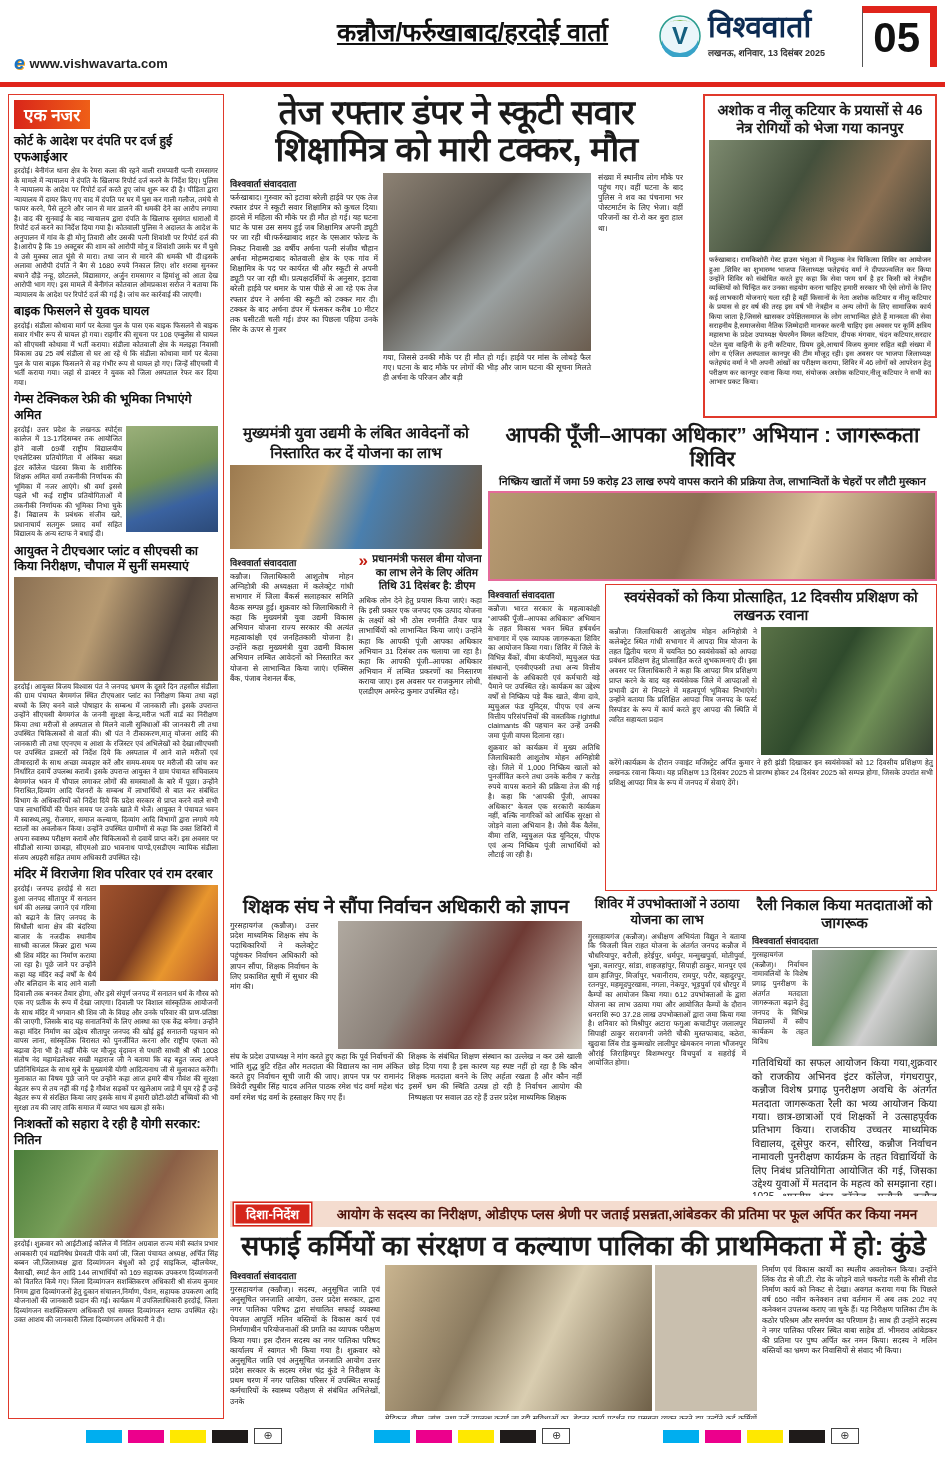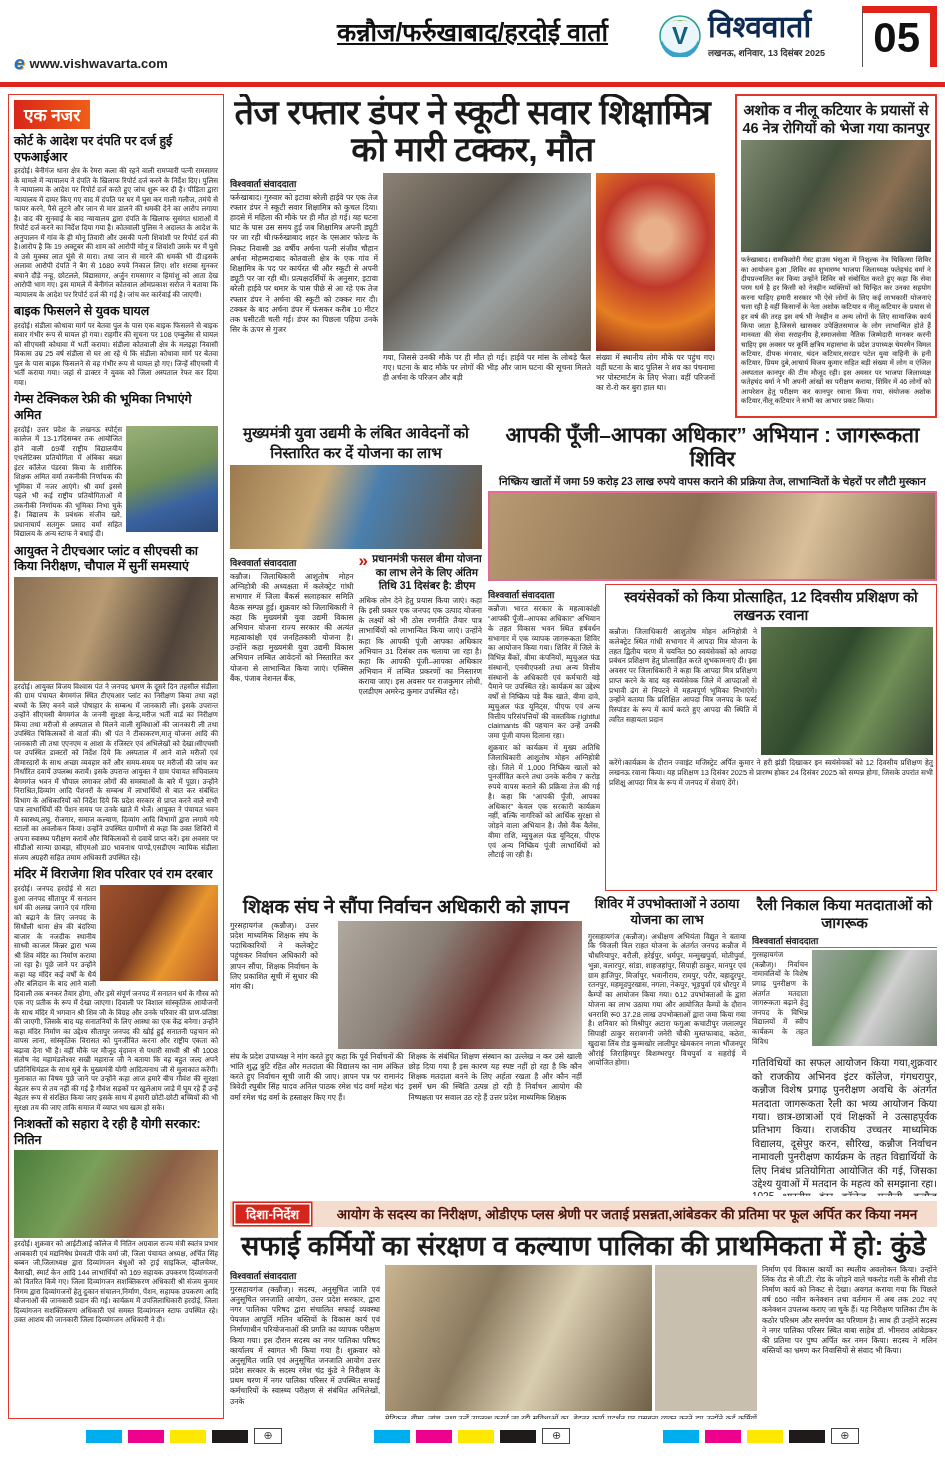--- a/index.html
+++ b/index.html
@@ -48,24 +48,24 @@
   .ln-art .body-txt{font-size:7.1px;}
   .ln-float-r{float:right;width:92px;height:106px;margin:0 0 2px 4px;}
   .ln-wide{width:100%;height:104px;margin:2px 0;}
   
   .rowA{display:flex;gap:20px;height:324px;flex:none;}
   .story{flex:1;min-width:0;}
   .story h1{font-size:34px;line-height:1.1;text-align:center;margin:0 0 4px 0;font-weight:bold;letter-spacing:-0.5px;}
   .story-cols{display:flex;gap:5px;height:246px;overflow:hidden;}
   .s-c1{width:148px;flex:none;}
   .s-c2{width:208px;flex:none;display:flex;flex-direction:column;gap:2px;}
-  .s-c3{flex:1;display:flex;flex-direction:column;gap:2px;min-width:0;}
+  .s-c3{flex:1;display:flex;flex-direction:row;gap:2px;min-width:0;}
   .s-photo1{height:178px;}
   .s-photo2{height:178px;}
-  .eyebox{width:202px;flex:none;border:2px solid #e0392b;padding:4px;box-sizing:border-box;overflow:hidden;}
+  .eyebox{width:234px;flex:none;border:2px solid #e0392b;padding:4px;box-sizing:border-box;overflow:hidden;}
   .eyebox h2{font-size:14.5px;text-align:center;line-height:1.25;margin:1px 0;}
   .eyebox .photo{width:100%;height:112px;margin:3px 0;}
   .eyebox .body-txt{font-size:7.0px;}
   
   .rowB{display:flex;gap:6px;height:468px;flex:none;}
   .cm{width:252px;flex:none;display:flex;flex-direction:column;min-width:0;}
   .cm h2{font-size:15px;text-align:center;line-height:1.3;margin:0;}
   .cm .photo{height:84px;margin:3px 0;}
   .cm-cols{display:flex;gap:5px;flex:1;overflow:hidden;}
   .cm-cols>div{flex:1;min-width:0;}

